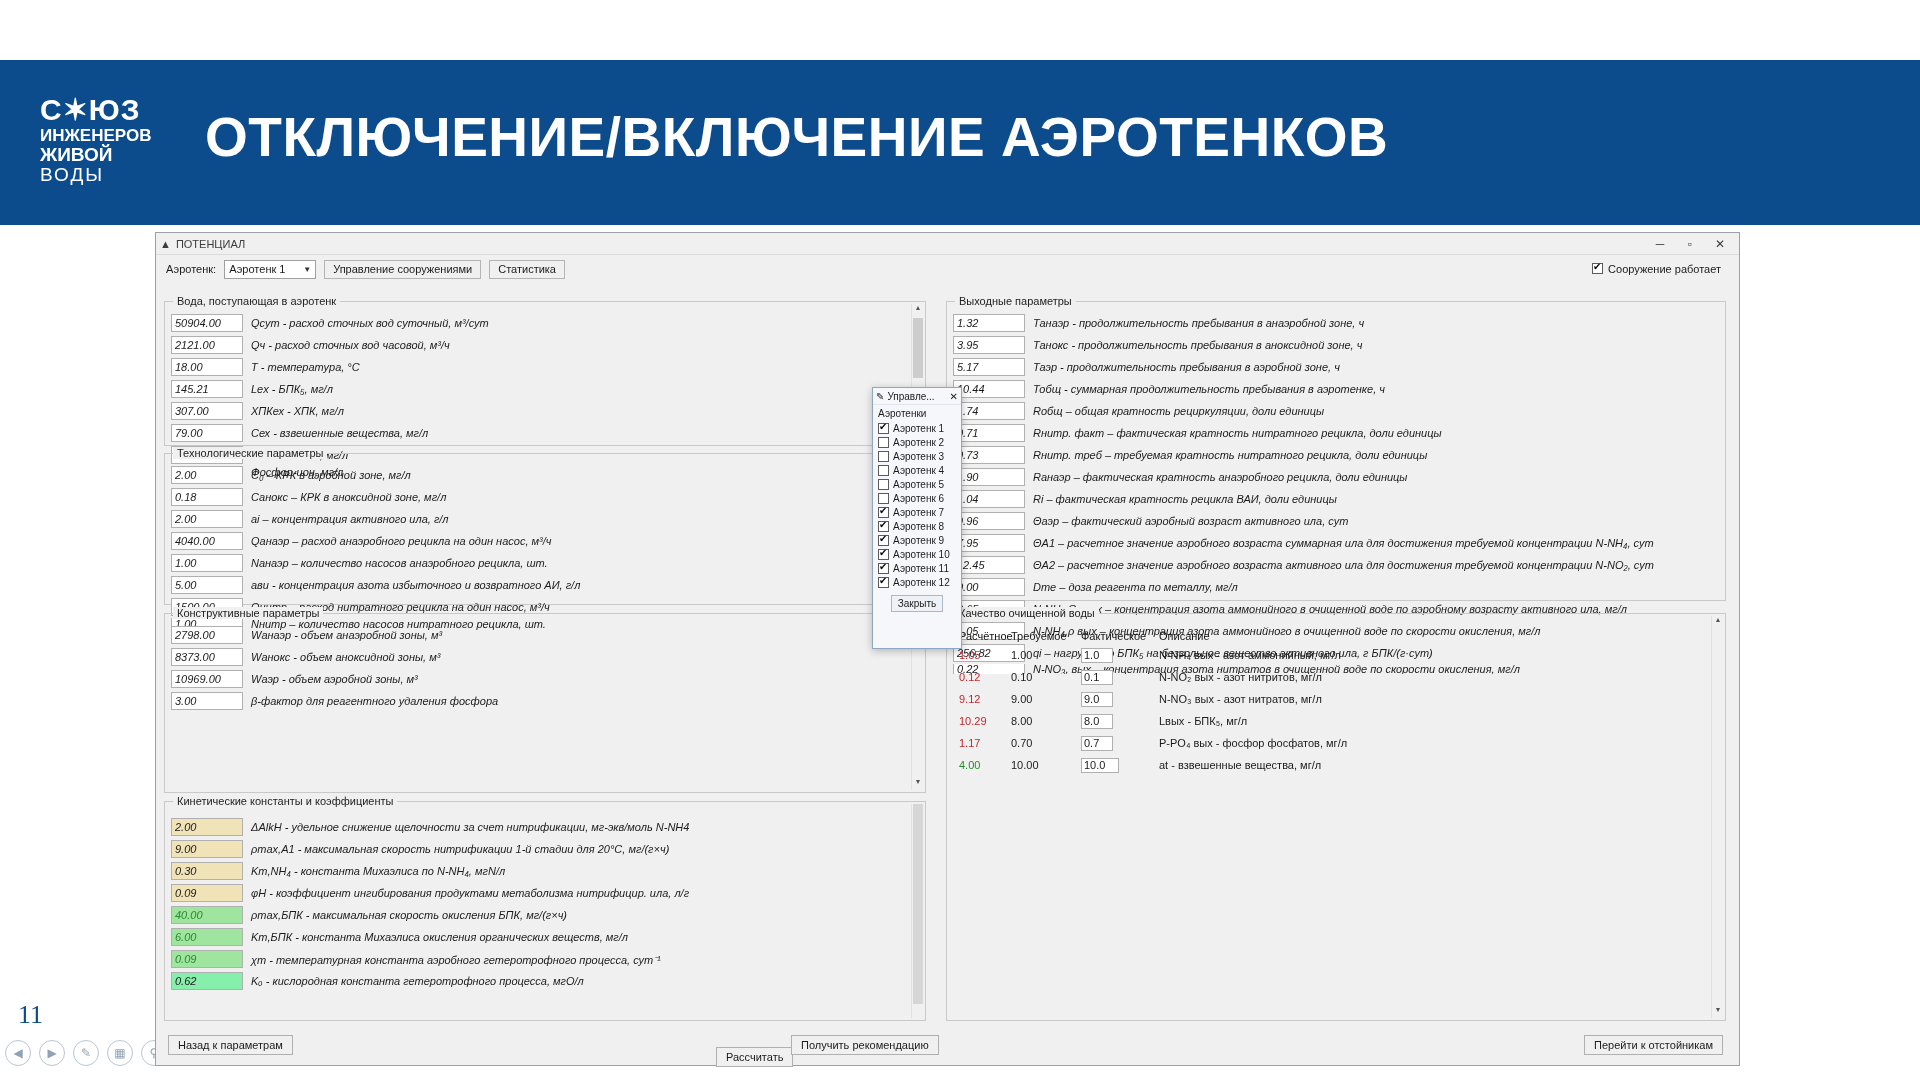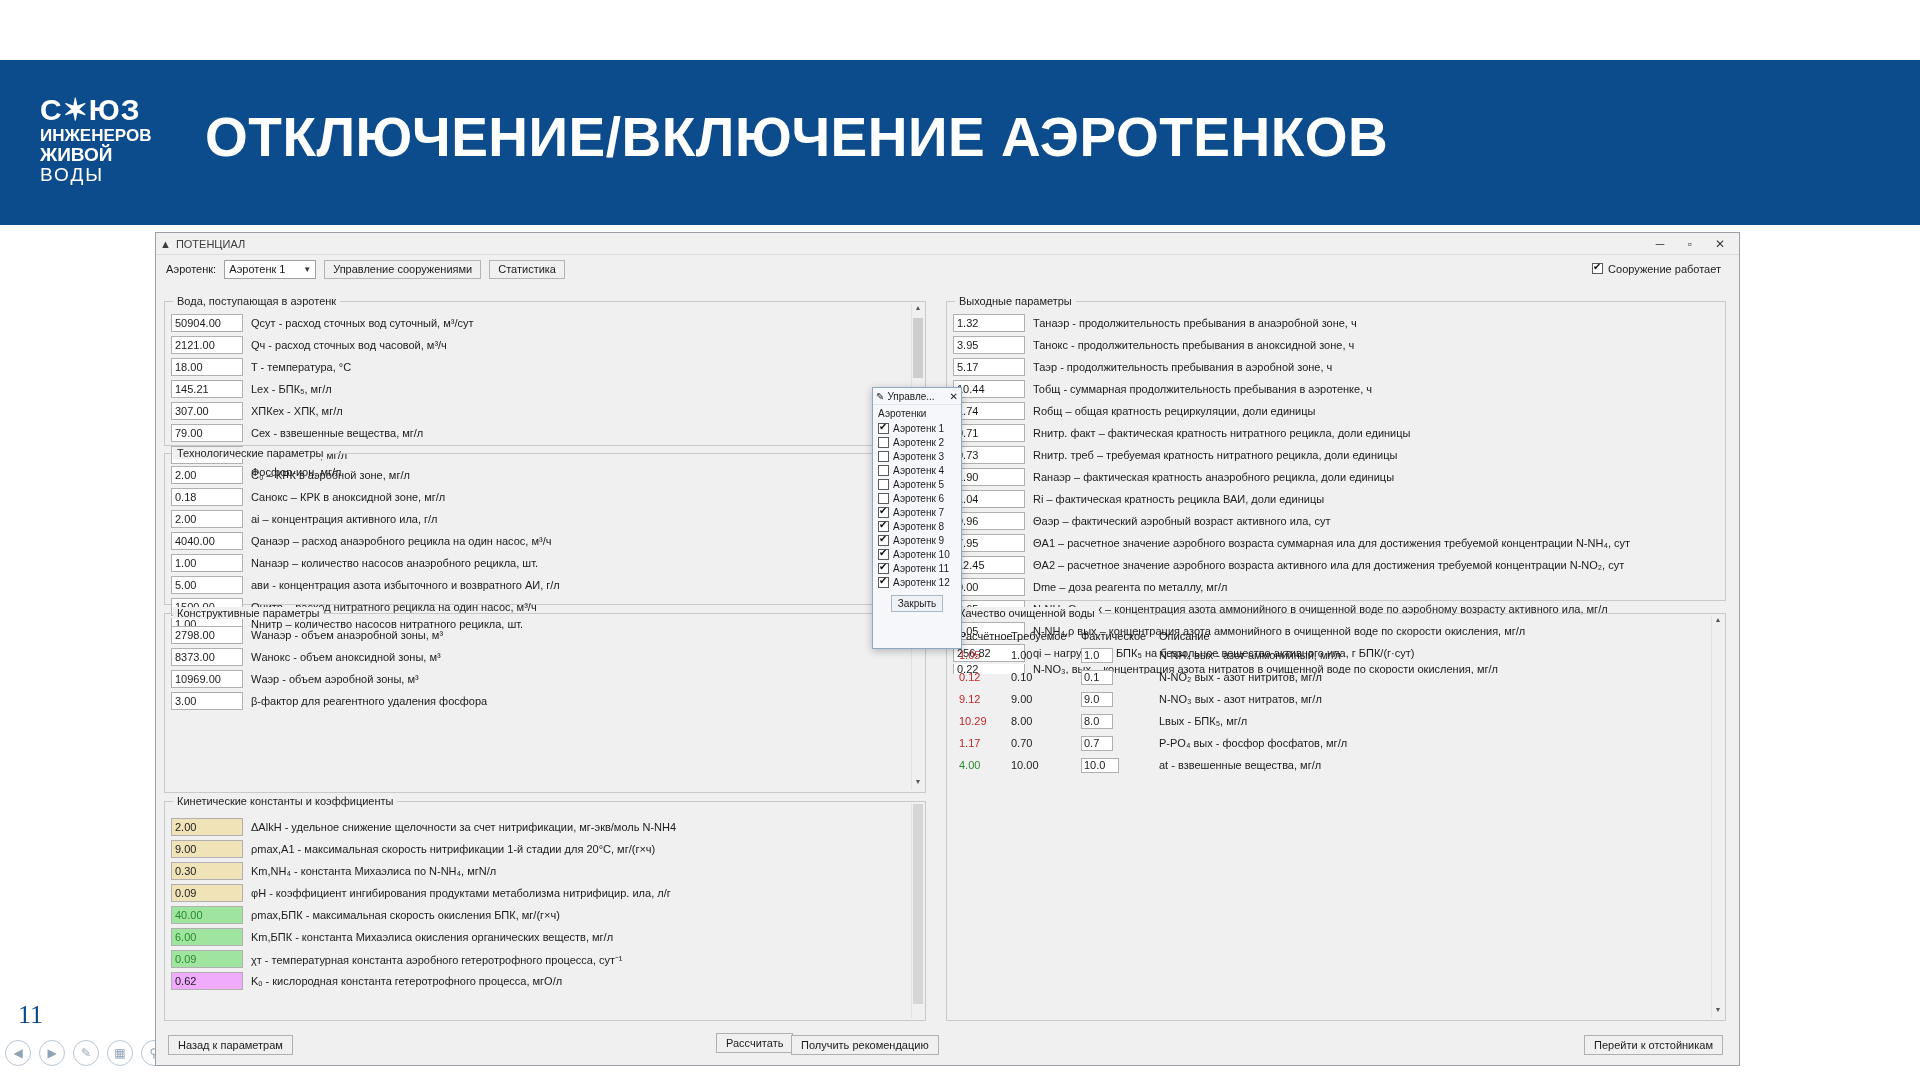--- a/index.html
+++ b/index.html
@@ -77,21 +77,21 @@
 
   
   .grp {
     position:absolute; border:1px solid #c9c9c9; background:transparent;
   }
   .grp > .cap {
     position:absolute; top:-7px; left:8px; background:#f0f0f0; padding:0 4px;
     font-size:11px; color:#222;
   }
   .rows { position:absolute; left:6px; top:10px; right:10px; }
-  .row { display:flex; align-items:center; height:22px; }
+  .row { display:flex; align-items:center; height:22px;font-style:italic; }
   .fld {
     width:72px; height:18px; background:#fff; border:1px solid #b0b0b0;
     font-size:11px; padding:1px 3px; display:flex; align-items:center;
   }
   .desc { margin-left:8px; font-size:11px; color:#1b1b1b; white-space:nowrap; }
   .scrollbar {
     position:absolute; right:2px; top:2px; bottom:2px; width:12px; background:#f0f0f0;
     border-left:1px solid #e2e2e2;
   }
   .scrollbar .thumb { position:absolute; left:1px; width:10px; background:#cdcdcd; }
@@ -110,21 +110,21 @@
   .red { color:#c0282c; }
   .green { color:#2a8a2f; }
   .inp-sm {
     width:32px; height:15px; border:1px solid #b0b0b0; background:#fff; font-size:11px;
     display:flex; align-items:center; padding:0 2px;
   }
 
   
   .fld.beige { background:#efe3b7; }
   .fld.green { background:#9fe49f; }
-  .fld.lgreen { background:#f0abfc; }
+  .fld.lgreen { background:#86efac; }
 
   
   .footer { position:absolute; left:0; bottom:0; width:100%; height:30px; }
   .fbtn {
     position:absolute; height:20px; padding:0 9px; background:#f0f0f0;
     border:1px solid #b0b0b0; font-size:11px; display:flex; align-items:center;
   }
   .dlgwin {
     position:absolute; left:716px; top:104px; width:90px; height:262px;
     background:#f5f7fb; border:1px solid #8fa6c4; box-shadow:0 2px 8px rgba(0,0,0,.25);
@@ -478,21 +478,21 @@
           </div>
         </div>
         <div class="scrollbar">
           <div class="up">▲</div>
           <div class="dn">▼</div>
         </div>
       </div>
 
       <div class="footer">
         <div class="fbtn" style="left:12px; top:4px;">Назад к параметрам</div>
-        <div class="fbtn" style="left:560px; top:2px;">Рассчитать</div>
+        <div class="fbtn" style="left:560px; top:16px;">Рассчитать</div>
         <div class="fbtn" style="left:635px; top:4px;">Получить рекомендацию</div>
         <div class="fbtn" style="right:16px; top:4px;">Перейти к отстойникам</div>
       </div>
 
       <div class="dlgwin">
         <div class="dlg-title">
           <span>✎</span>
           <span>Управле...</span>
           <span class="x">✕</span>
         </div>

